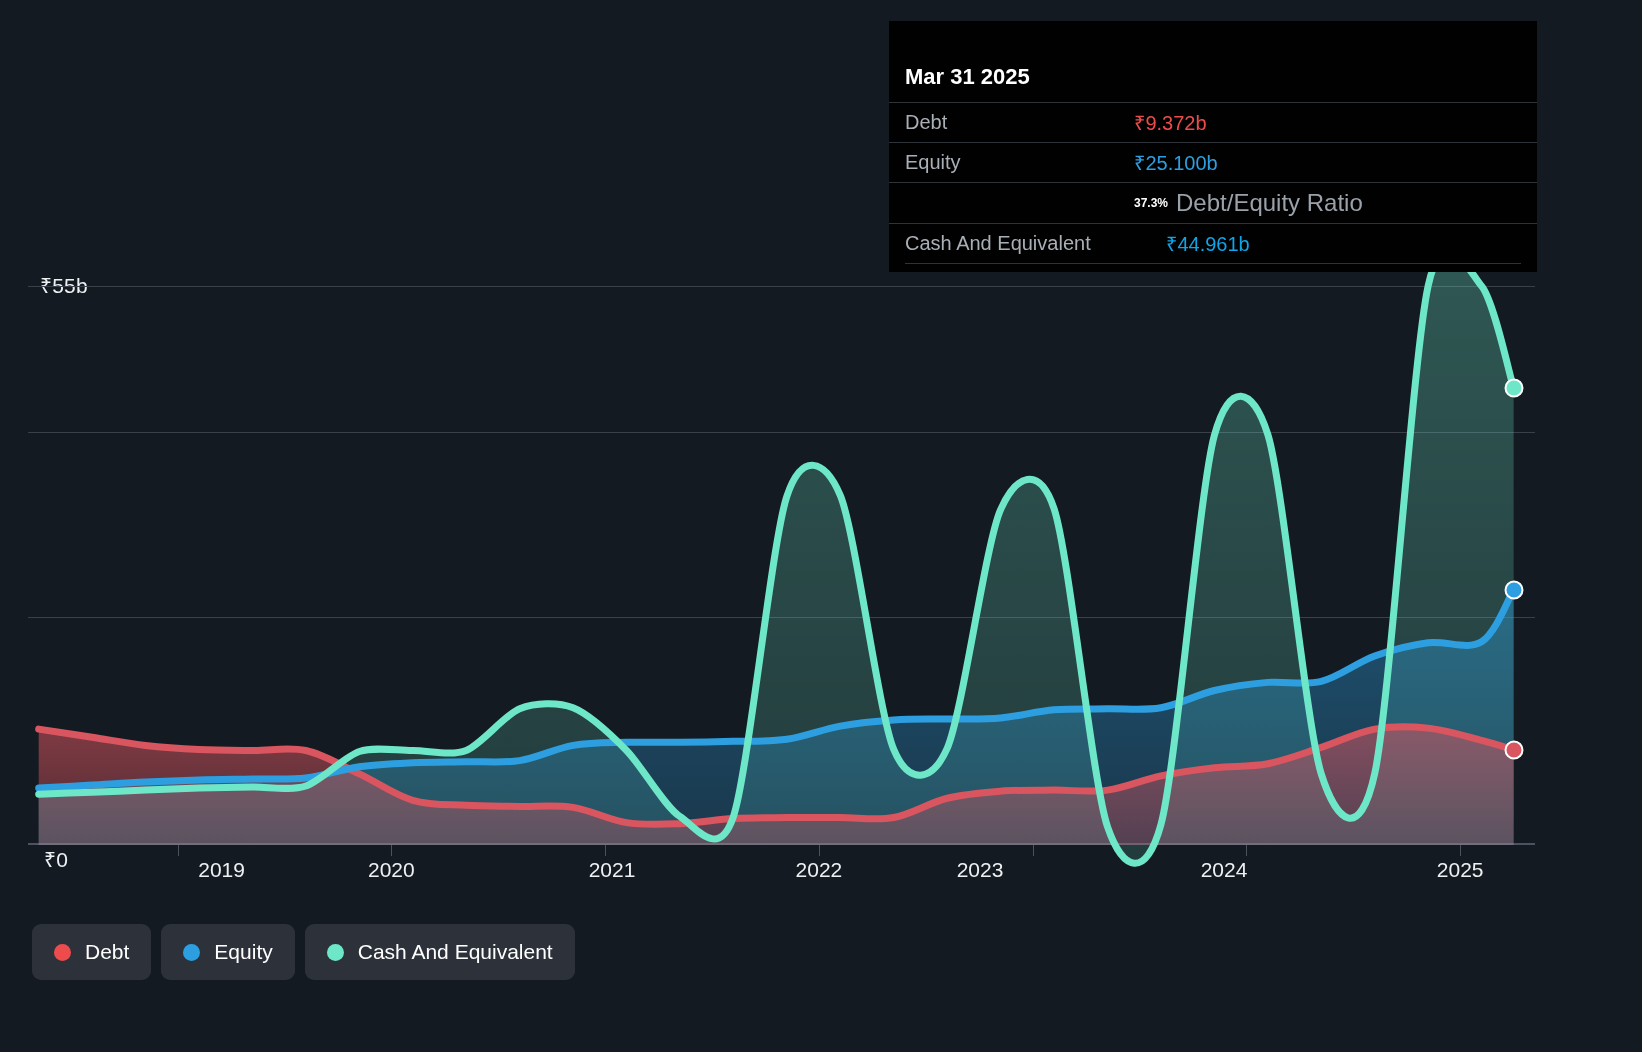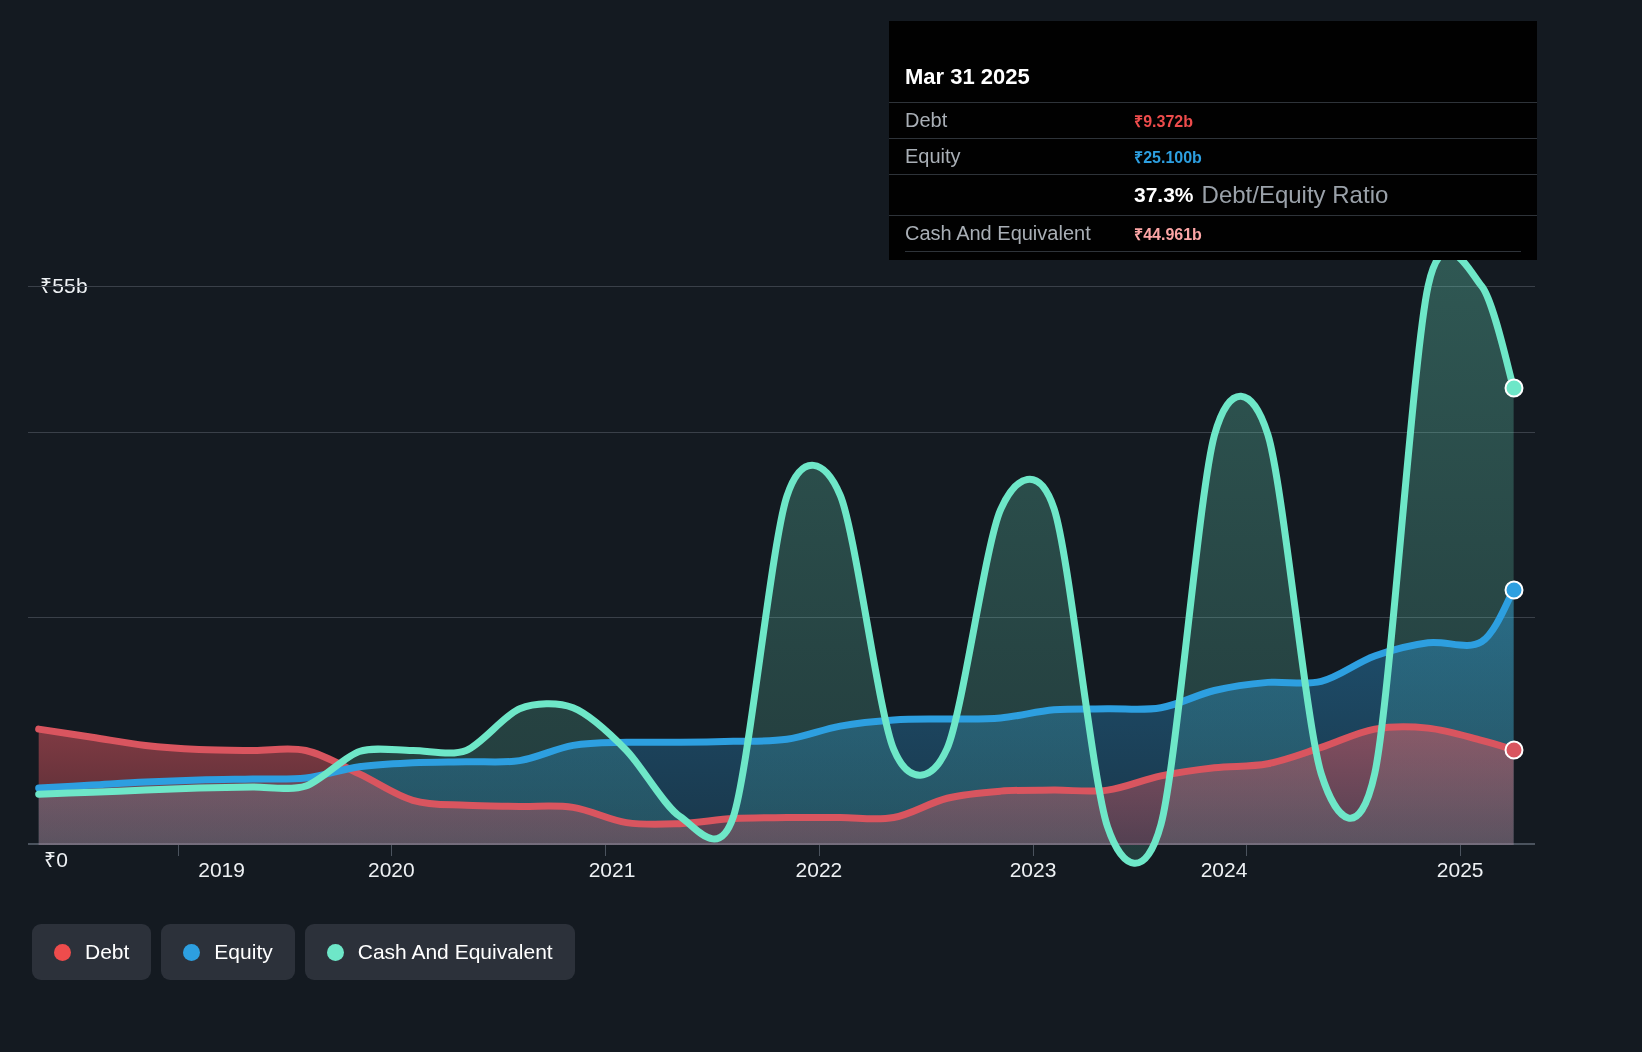--- a/index.html
+++ b/index.html
@@ -23,22 +23,22 @@
 
   svg#series{position:absolute;left:0;top:0;width:1507px;height:559px;overflow:visible;}
 
   .endpoint{position:absolute;width:15px;height:15px;border-radius:50%;border:2.5px solid #ffffff;transform:translate(-50%,-50%);}
 
   
   #tooltip{position:absolute;left:889px;top:21px;width:648px;background:#010101;padding:14px 0 8px 0;box-sizing:border-box;}
   #tooltip-date{color:#ffffff;font-size:22px;font-weight:bold;padding:0 16px 12px 16px;margin-top:29px;}
   .tt-row{display:flex;align-items:center;border-top:1px solid #2e3339;padding:6px 16px;min-height:33px;box-sizing:border-box;}
   .tt-label{width:229px;color:#a9afb6;font-size:20px;flex:0 0 auto;}
-  .tt-value{font-size:16px;font-weight:bold;}
-  .tt-ratio-pct{color:#ffffff;font-size:21px;font-weight:bold;margin-right:8px;}
+  .tt-value{font-size:20px;font-weight:normal;}
+  .tt-ratio-pct{color:#ffffff;font-size:12px;font-weight:bold;margin-right:8px;}
   .tt-ratio-text{color:#9aa1a9;font-size:24px;}
   #tt-bottom-rule{border-top:1px solid #2e3339;height:0;margin:0 16px;}
 
   
   #legend{position:absolute;left:32px;top:924px;display:flex;gap:10px;}
   .legend-chip{display:flex;align-items:center;gap:14px;background:#2c313a;border-radius:9px;padding:0 22px;height:56px;box-sizing:border-box;cursor:pointer;}
   .legend-dot{width:17px;height:17px;border-radius:50%;flex:0 0 auto;}
   .legend-text{color:#ffffff;font-size:21px;white-space:nowrap;}
 
   #right-gutter{position:absolute;left:1536px;top:0;width:106px;height:1052px;background:#141a21;}
@@ -94,21 +94,21 @@
     <div id="xticks">
         <div class="xtick-mark" style="left: 177.631px;"></div>
         <div class="xtick-label" style="left: 177.631px; margin-left: 44px;">2019</div>
         <div class="xtick-mark" style="left: 391.39px;"></div>
         <div class="xtick-label" style="left: 391.39px;">2020</div>
         <div class="xtick-mark" style="left: 605.149px;"></div>
         <div class="xtick-label" style="left: 612px;">2021</div>
         <div class="xtick-mark" style="left: 818.908px;"></div>
         <div class="xtick-label" style="left: 818.908px;">2022</div>
         <div class="xtick-mark" style="left: 1032.67px;"></div>
-        <div class="xtick-label" style="left: 1033px;">2023</div>
+        <div class="xtick-label" style="left: 980px;">2023</div>
         <div class="xtick-mark" style="left: 1246.43px;"></div>
         <div class="xtick-label" style="left: 1224px;">2024</div>
         <div class="xtick-mark" style="left: 1460.18px;"></div>
         <div class="xtick-label" style="left: 1460.18px;">2025</div>
       </div>
   </div>
 
   <div id="right-gutter"></div>
 
   <div id="tooltip">
@@ -125,21 +125,21 @@
     </div>
 
     <div class="tt-row">
       <div class="tt-label"></div>
       <div class="tt-ratio-pct">37.3%</div>
       <div class="tt-ratio-text">Debt/Equity Ratio</div>
     </div>
 
     <div class="tt-row">
       <div class="tt-label">Cash And Equivalent</div>
-      <div class="tt-value" id="tt-val-cash" style="color: #fca5a5;">₹44.961b</div>
+      <div class="tt-value" id="tt-val-cash" style="color: #0ea5e9; margin-left: 32px;">₹44.961b</div>
     </div>
 
     <div id="tt-bottom-rule"></div>
   </div>
 
   <div id="legend">
       <div class="legend-chip">
         <span class="legend-dot" style="background: rgb(238, 76, 76);"></span>
         <span class="legend-text">Debt</span>
       </div>

